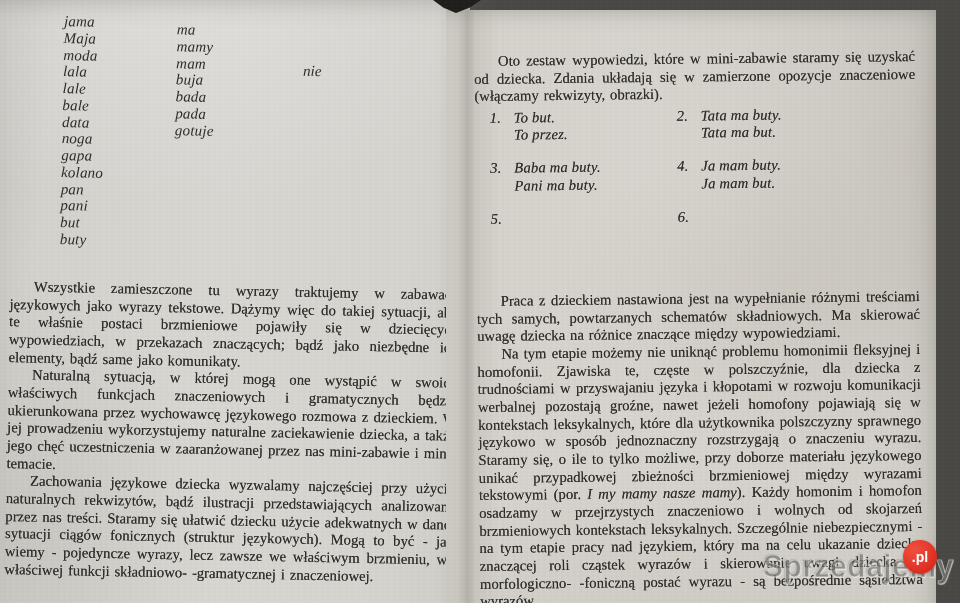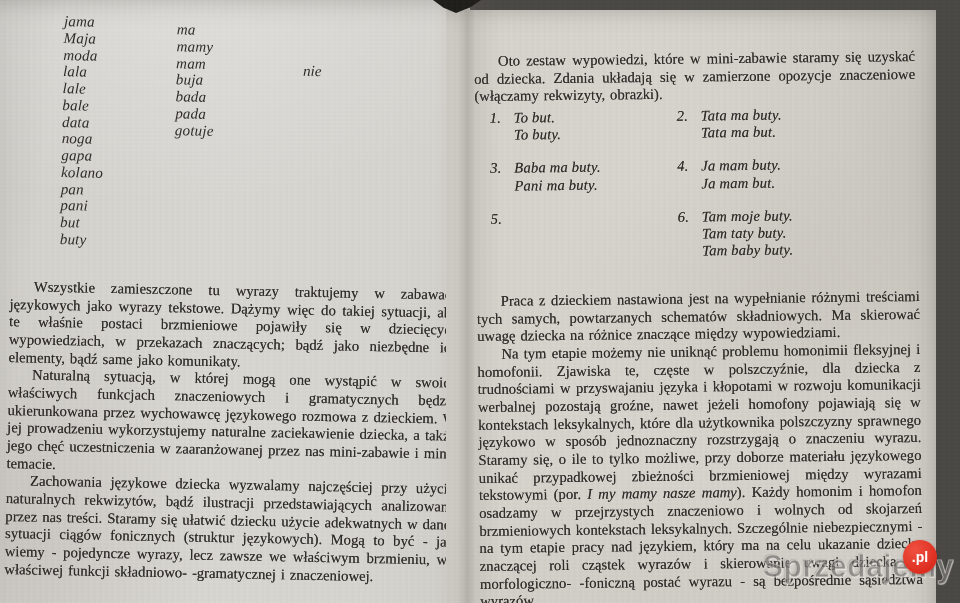--- a/index.html
+++ b/index.html
@@ -189,21 +189,21 @@
   <div class="page page-right">
     <div class="right-content">
 
       <p class="bodypara intro-para">Oto zestaw wypowiedzi, które w mini-zabawie staramy się uzyskać od dziecka. Zdania układają się w zamierzone opozycje znaczeniowe (włączamy rekwizyty, obrazki).</p>
 
       <div class="examples-grid">
         <div class="example">
           <span class="ex-num">1.</span>
           <span class="ex-lines">
             <span class="ex-line">To but.</span>
-            <span class="ex-line">To buty.</span>
+            <span class="ex-line">To przez.</span>
           </span>
         </div>
         <div class="example">
           <span class="ex-num">2.</span>
           <span class="ex-lines">
             <span class="ex-line">Tata ma buty.</span>
             <span class="ex-line">Tata ma but.</span>
           </span>
         </div>
         <div class="example">
@@ -218,25 +218,20 @@
           <span class="ex-lines">
             <span class="ex-line">Ja mam buty.</span>
             <span class="ex-line">Ja mam but.</span>
           </span>
         </div>
         <div class="example">
           <span class="ex-num">5.</span>
         </div>
         <div class="example">
           <span class="ex-num">6.</span>
-          <span class="ex-lines">
-            <span class="ex-line">Tam moje buty.</span>
-            <span class="ex-line">Tam taty buty.</span>
-            <span class="ex-line">Tam baby buty.</span>
-          </span>
         </div>
       </div>
 
       <div class="right-paragraphs">
         <p class="bodypara">Praca z dzieckiem nastawiona jest na wypełnianie różnymi treściami tych samych, powtarzanych schematów składniowych. Ma skierować uwagę dziecka na różnice znaczące między wypowiedziami.</p>
         <p class="bodypara">
           <span>Na tym etapie możemy nie uniknąć problemu homonimii fleksyjnej i homofonii. Zjawiska te, częste w polszczyźnie, dla dziecka z trudnościami w przyswajaniu języka i kłopotami w rozwoju komunikacji werbalnej pozostają groźne, nawet jeżeli homofony pojawiają się w kontekstach leksykalnych, które dla użytkownika polszczyzny sprawnego językowo w sposób jednoznaczny rozstrzygają o znaczeniu wyrazu. Staramy się, o ile to tylko możliwe, przy doborze materiału językowego unikać przypadkowej zbieżności brzmieniowej między wyrazami tekstowymi (por. </span><span class="inline-italic">I my mamy nasze mamy</span><span>). Każdy homonim i homofon osadzamy w przejrzystych znaczeniowo i wolnych od skojarzeń brzmieniowych kontekstach leksykalnych. Szczególnie niebezpiecznymi - na tym etapie pracy nad językiem, który ma na celu ukazanie dziecku znaczącej roli cząstek wyrazów i skierowanie uwagi dziecka na morfologiczno- -foniczną postać wyrazu - są bezpośrednie sąsiedztwa wyrazów</span>
         </p>
       </div>
 

